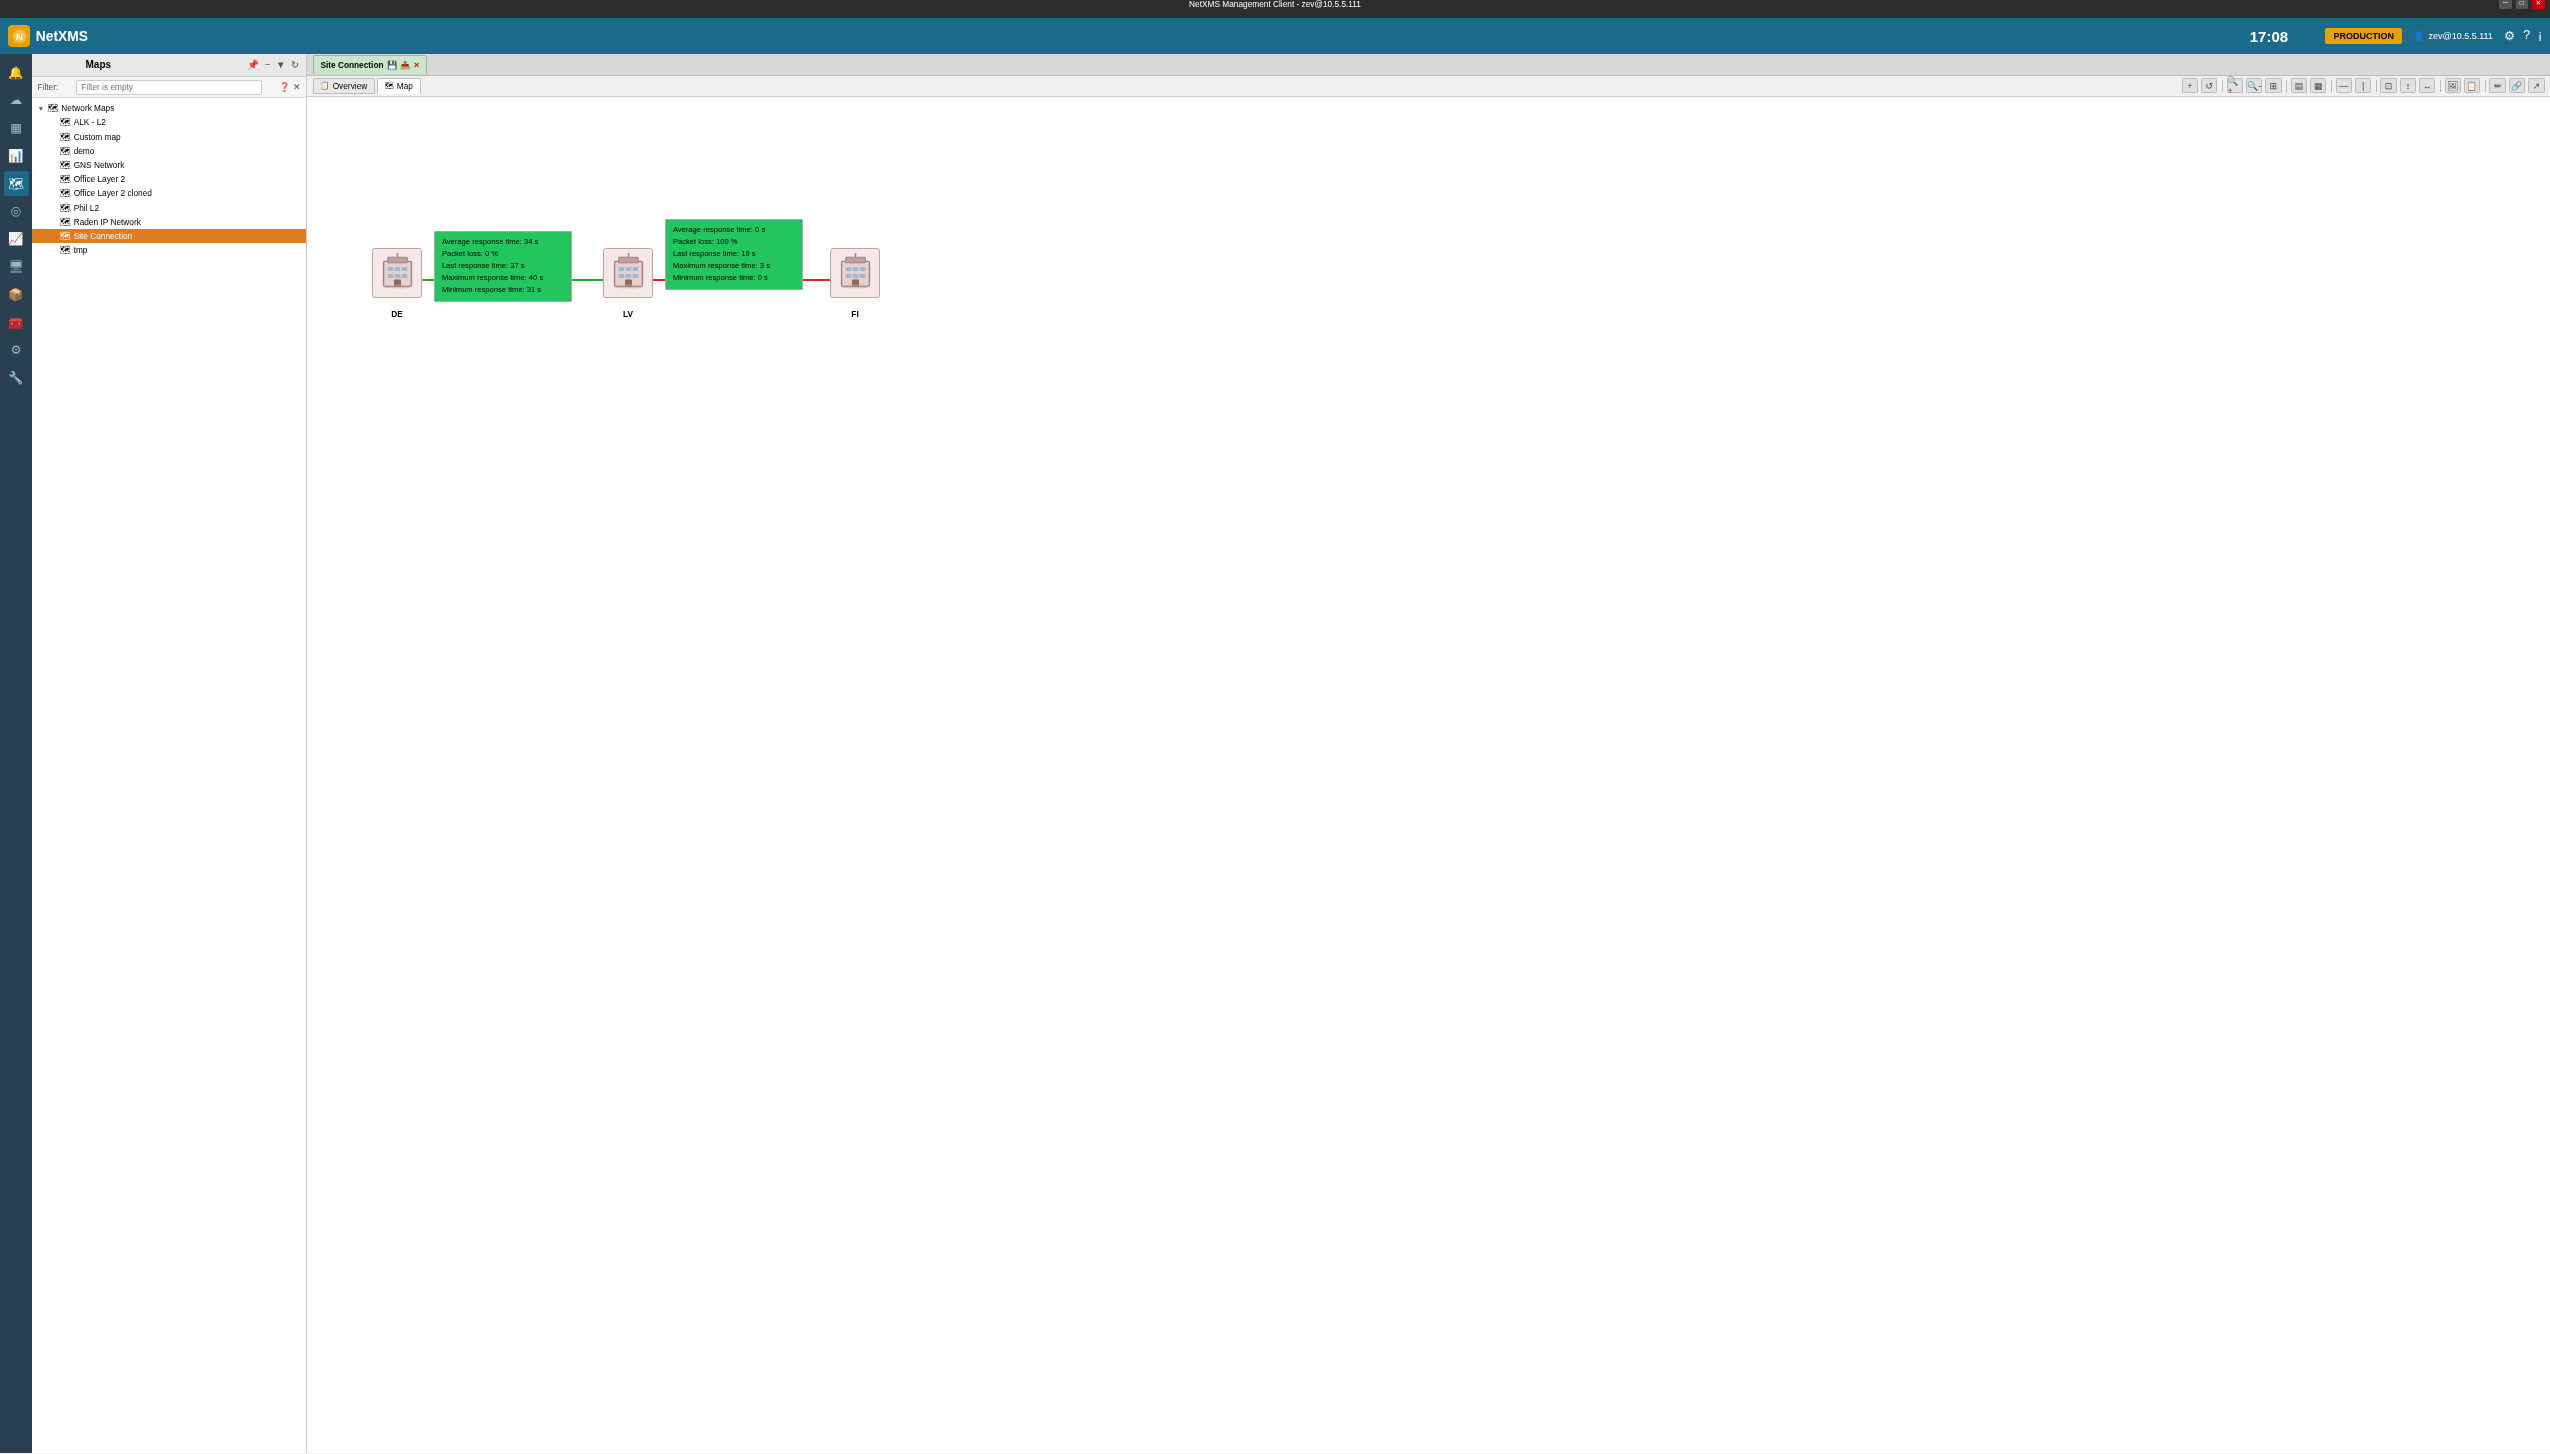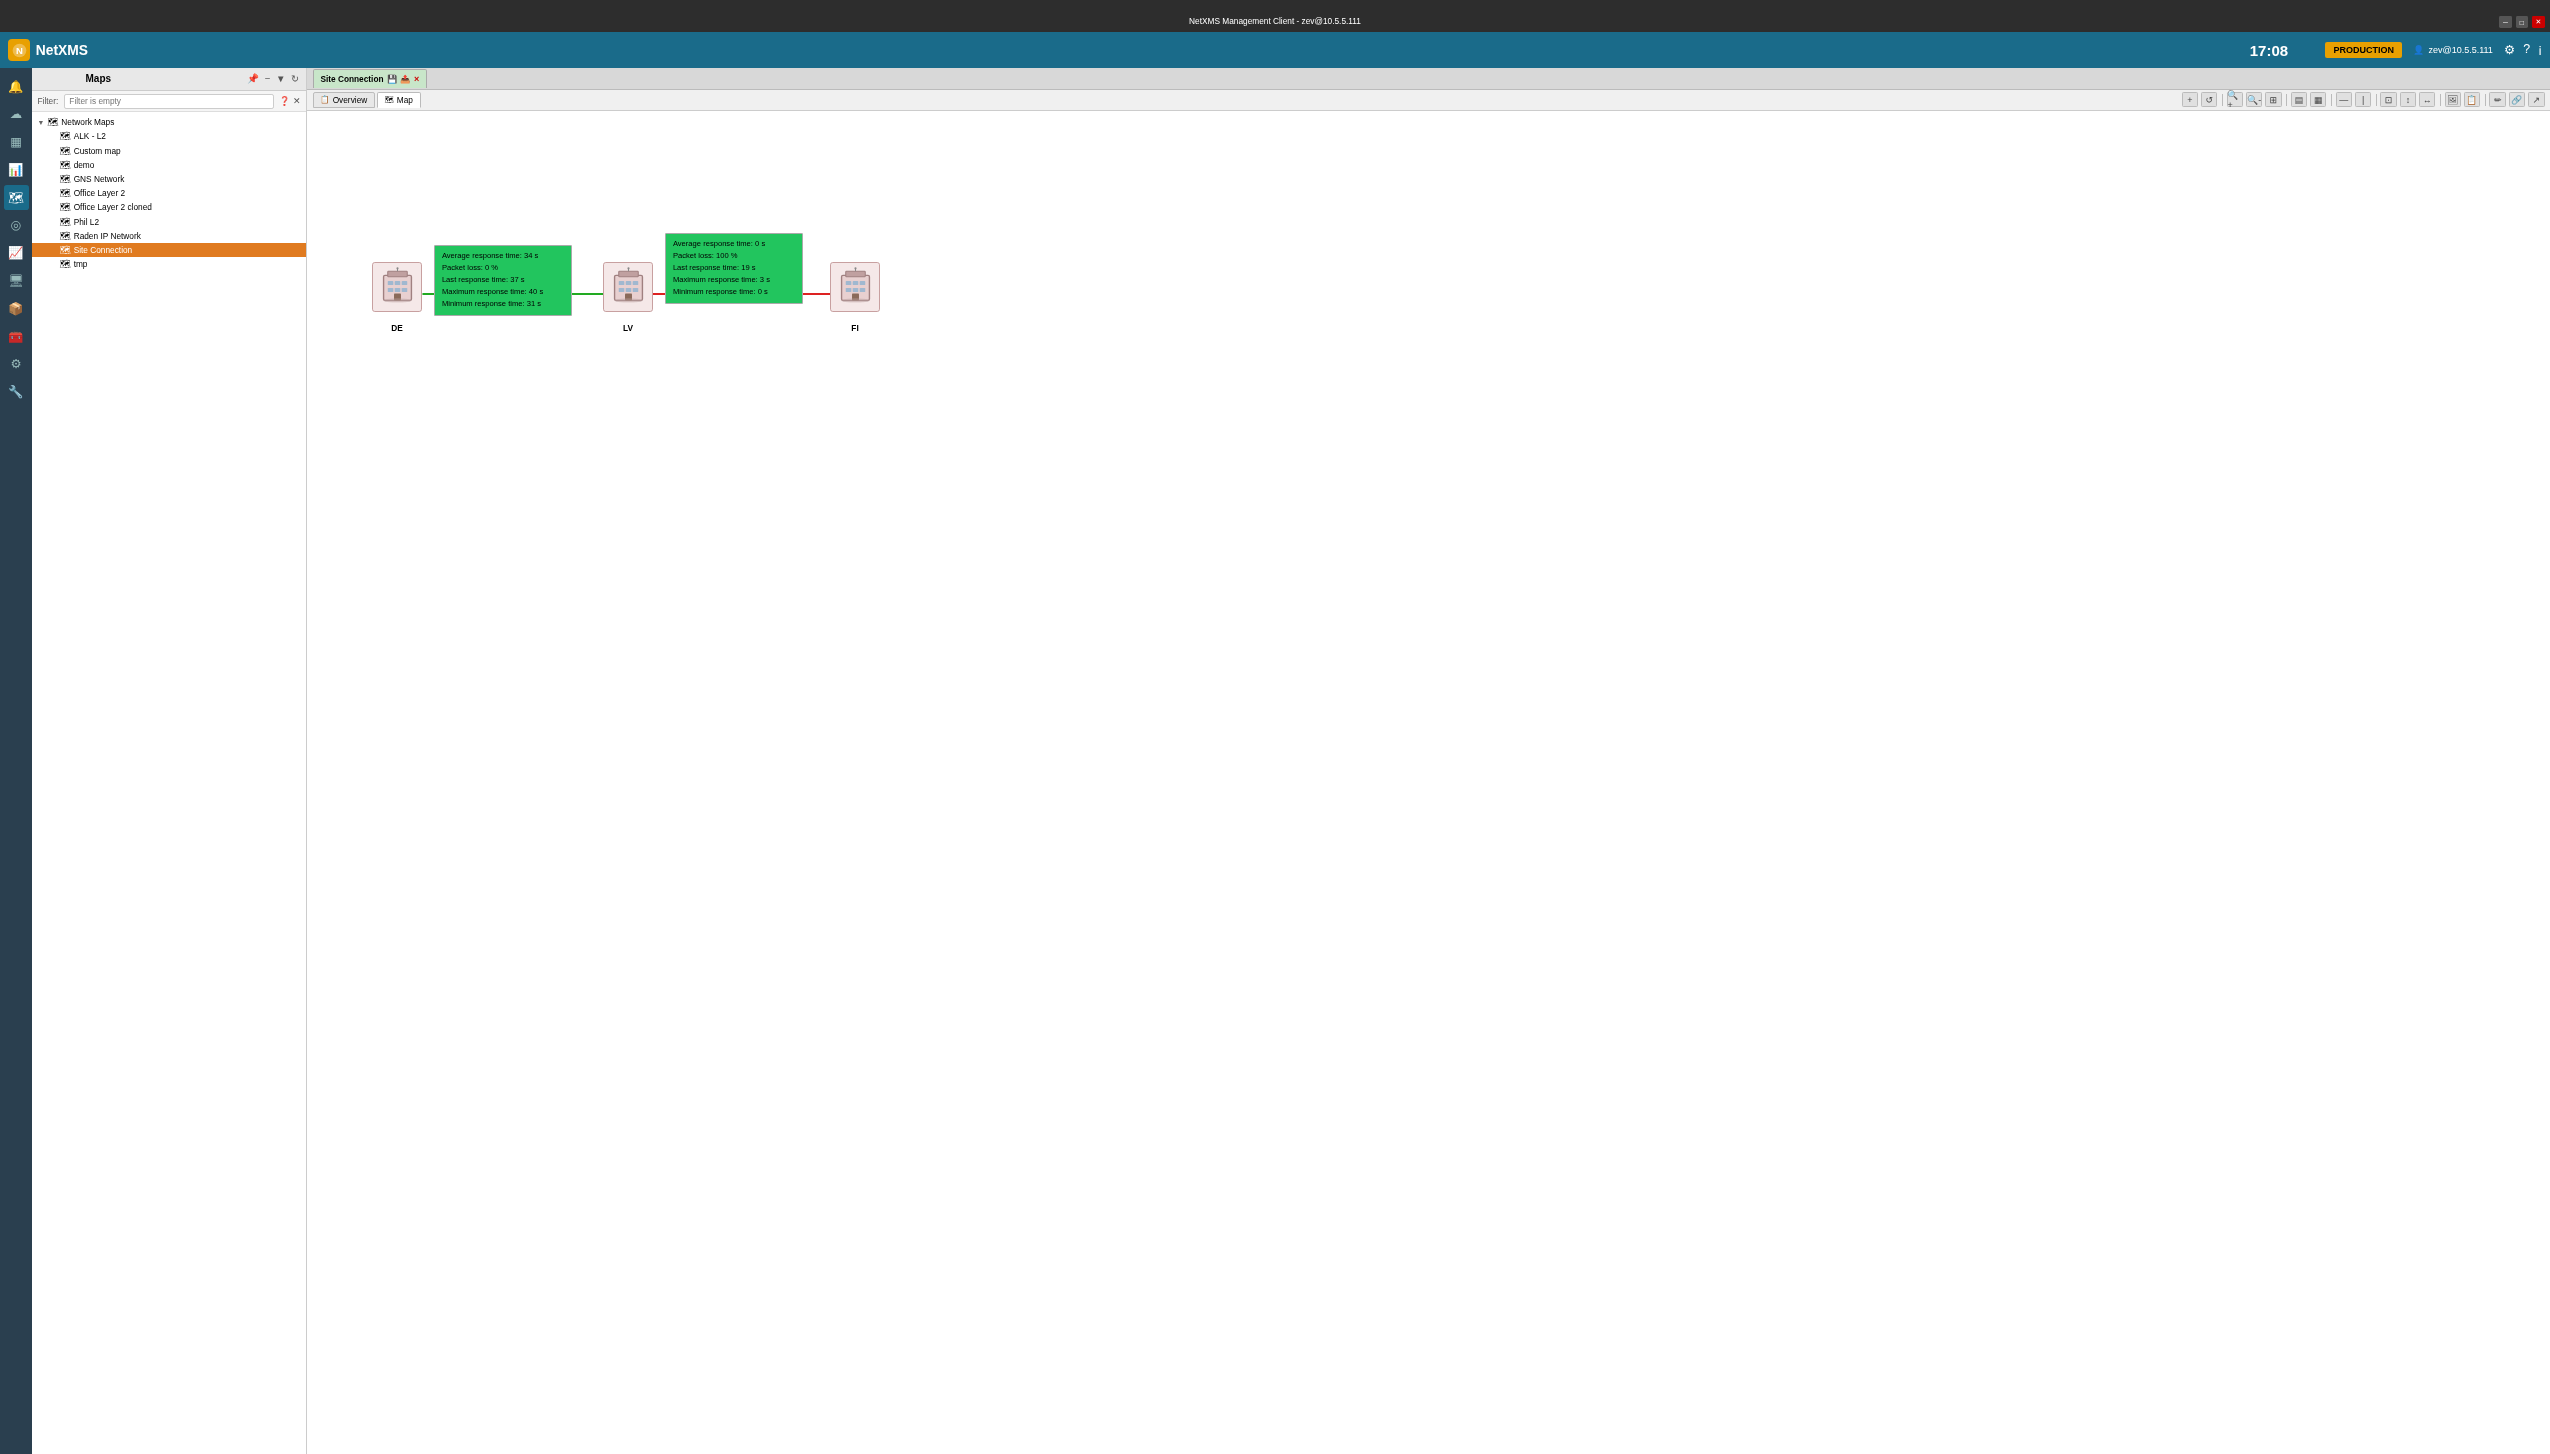--- a/index.html
+++ b/index.html
@@ -3,24 +3,24 @@
   <meta charset="utf-8">
   <style>
     * { box-sizing: border-box; margin: 0; padding: 0; }
     body { font-family: 'Segoe UI', Arial, sans-serif; font-size: 9px; background: #f0f0f0; overflow: hidden; width: 100vw; height: 100vh; }
 
     
     .title-bar {
       background: #2d2d2d;
       color: #fff;
       text-align: center;
-      padding: 16px 0;
+      padding: 9px 0;
       font-size: 8.3px;
       display: flex;
-      align-items: flex-start;
+      align-items: flex-end;
       justify-content: center;
       position: relative;
       height: 14px;
     }
     .title-bar-controls {
       position: absolute;
       right: 5.5px;
       display: flex;
       gap: 4.1px;
     }
@@ -149,21 +149,21 @@
     .panel-header-icon {
       font-size: 9.6px;
       color: #555;
       cursor: pointer;
       padding: 1.4px;
     }
     .filter-bar {
       display: flex;
       align-items: center;
       padding: 2.8px 5.5px;
-      gap: 6px;
+      gap: 18px;
       border-bottom: 0.7px solid #ddd;
       background: #f5f5f5;
     }
     .filter-label { font-size: 8.3px; color: #555; }
     .filter-input {
       flex: 1;
       border: 0.7px solid #ccc;
       border-radius: 2.1px;
       padding: 1.4px 4.1px;
       font-size: 8.3px;

